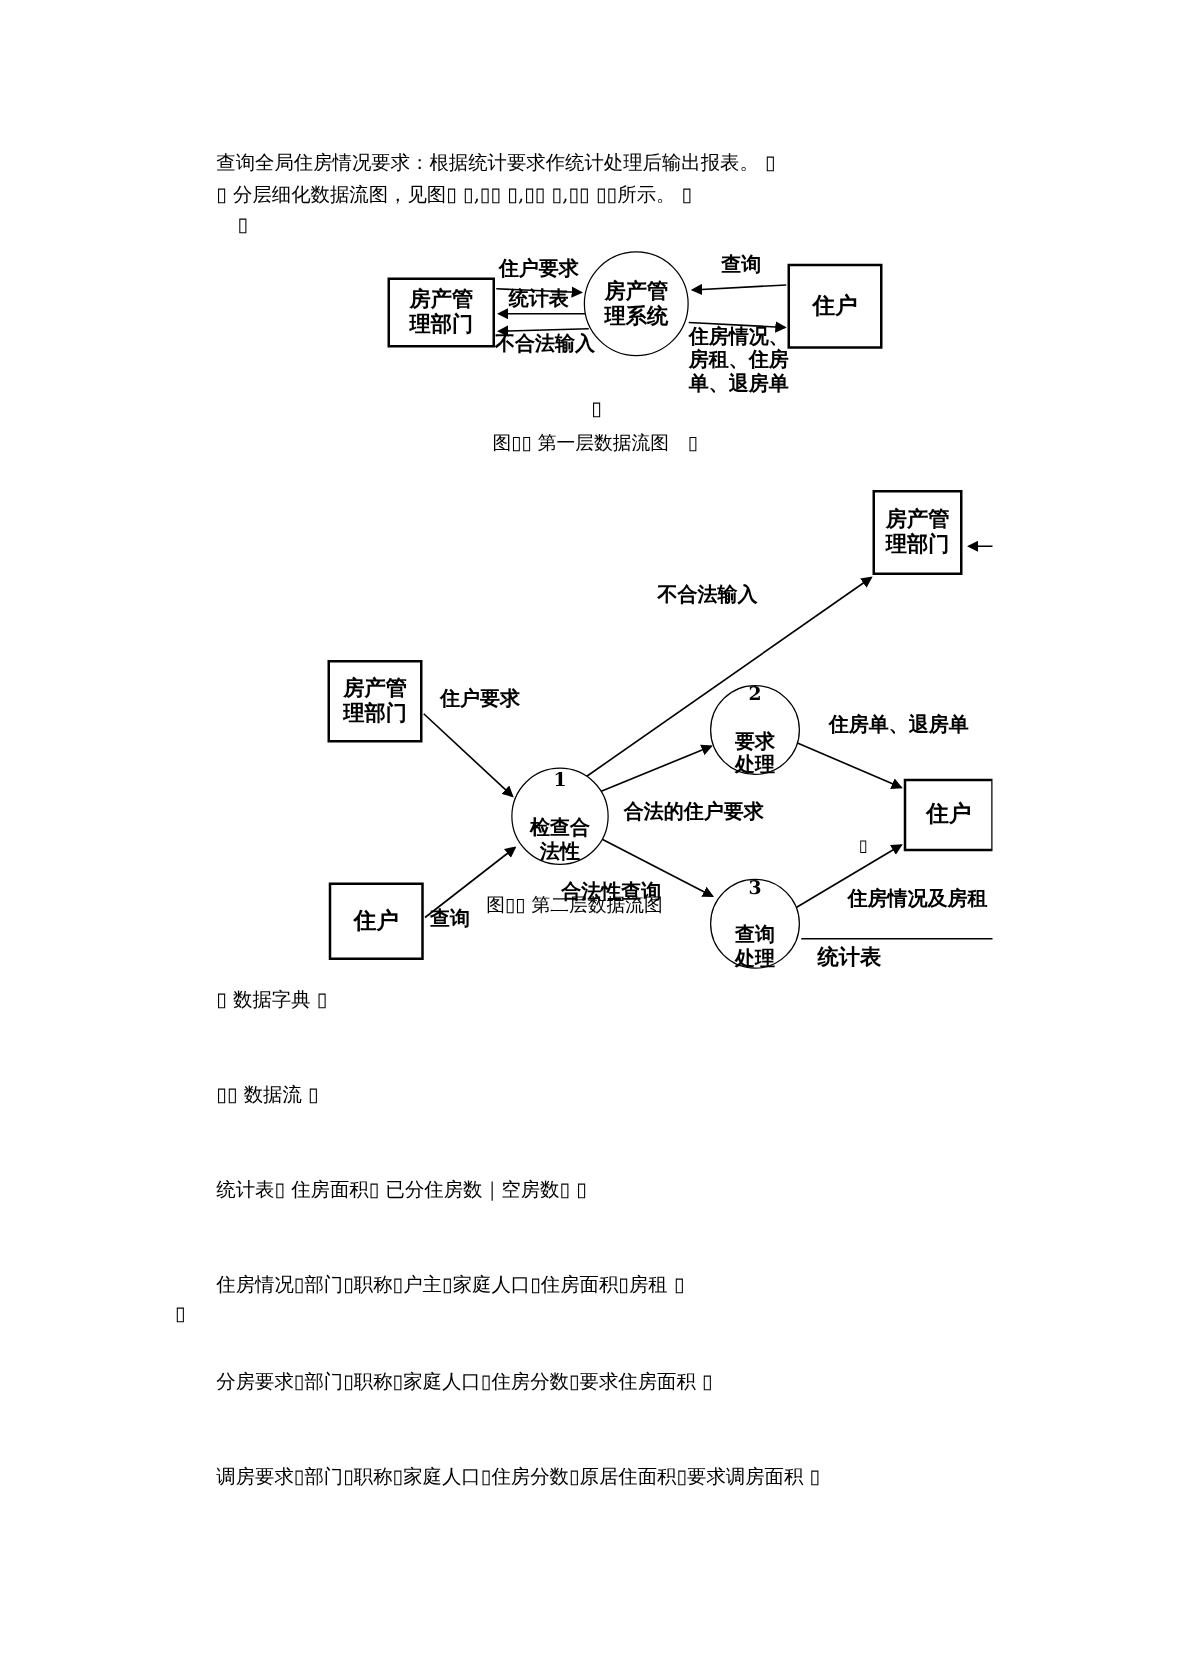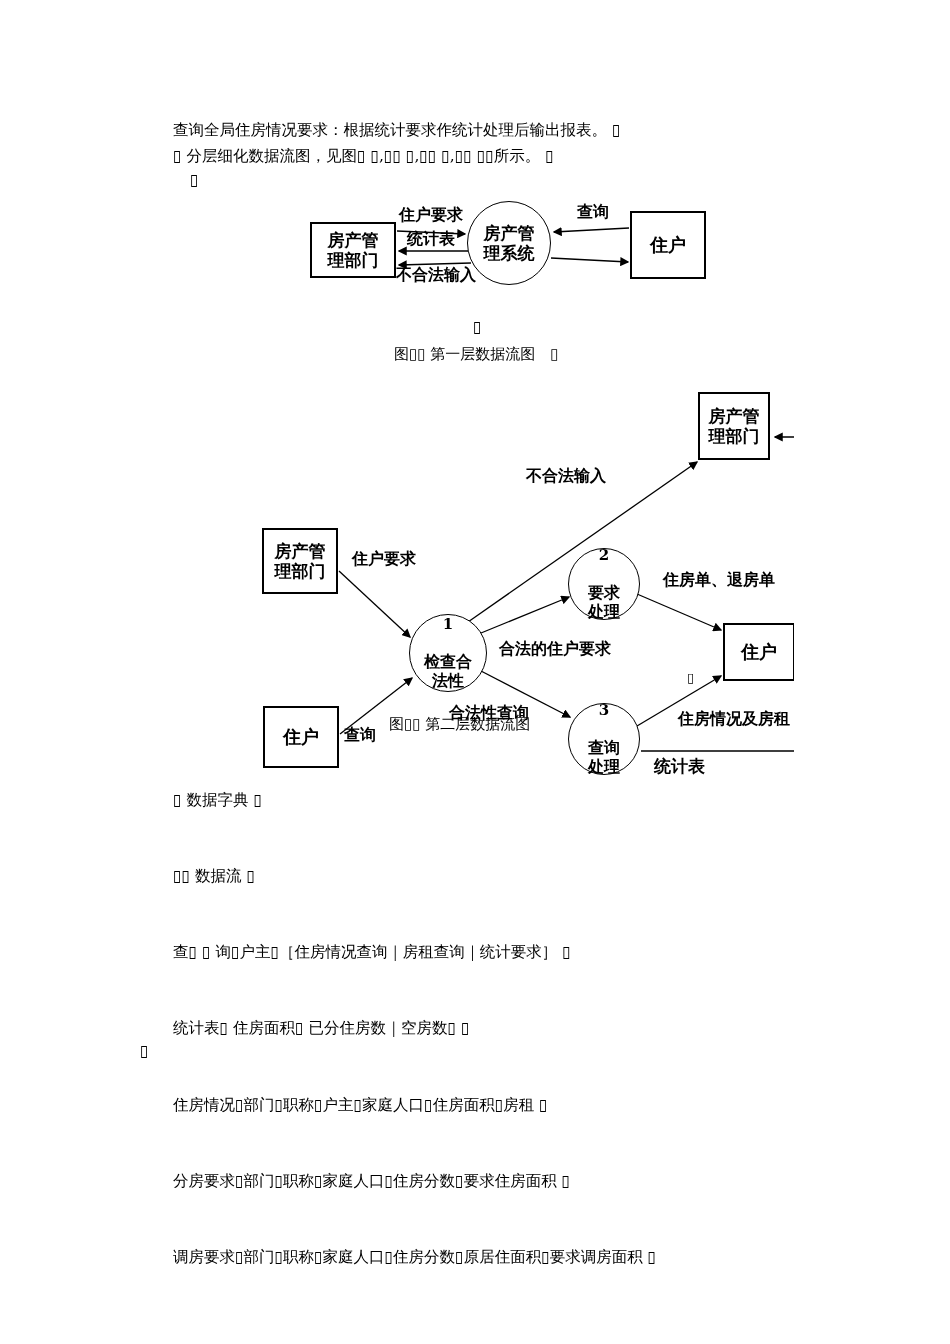--- a/index.html
+++ b/index.html
@@ -128,20 +128,23 @@
 理系统</span>
   </div>
   <div class="ent-box resident" style="left:630px; top:211px; width:76px; height:68px;">
     <span>住户</span>
   </div>
 
   <div class="flow" style="left:399px; top:206px;">住户要求</div>
   <div class="flow" style="left:407px; top:230px;">统计表</div>
   <div class="flow" style="left:396px; top:266px;">不合法输入</div>
   <div class="flow" style="left:577px; top:203px;">查询</div>
+  <div class="flow" style="left:551px; top:260px; width:106px;">住房情况、
+房租、住房
+单、退房单</div>
 
   <div class="plain" style="left:473px; top:318px;">▯</div>
   <div class="plain" style="left:394px; top:345px; font-size:15px;">图▯▯ 第一层数据流图　▯</div>
 
   <div class="ent-box" style="left:698px; top:392px; width:72px; height:68px;">
     <span>房产管
 理部门</span>
   </div>
   <div class="ent-box" style="left:262px; top:528px; width:76px; height:66px;">
     <span>房产管
@@ -179,21 +182,20 @@
   <div class="flow" style="left:678px; top:710px;">住房情况及房租</div>
   <div class="flow" style="left:654px; top:756px; font-size:17px;">统计表</div>
   <div class="flow" style="left:344px; top:726px;">查询</div>
   <div class="plain" style="left:687px; top:670px; font-size:13px;">▯</div>
 
   <div class="plain" style="left:389px; top:715px; font-size:15px;">图▯▯ 第二层数据流图</div>
 
   <div class="dict">
     <div>▯ 数据字典 ▯</div>
     <div>▯▯ 数据流 ▯</div>
-    <div>查▯ ▯ 询▯户主▯［住房情况查询｜房租查询｜统计要求］ ▯</div>
     <div>统计表▯ 住房面积▯ 已分住房数｜空房数▯ ▯</div>
     <div>住房情况▯部门▯职称▯户主▯家庭人口▯住房面积▯房租 ▯</div>
     <div>分房要求▯部门▯职称▯家庭人口▯住房分数▯要求住房面积 ▯</div>
     <div>调房要求▯部门▯职称▯家庭人口▯住房分数▯原居住面积▯要求调房面积 ▯</div>
     
     
     
     
   </div>
 

